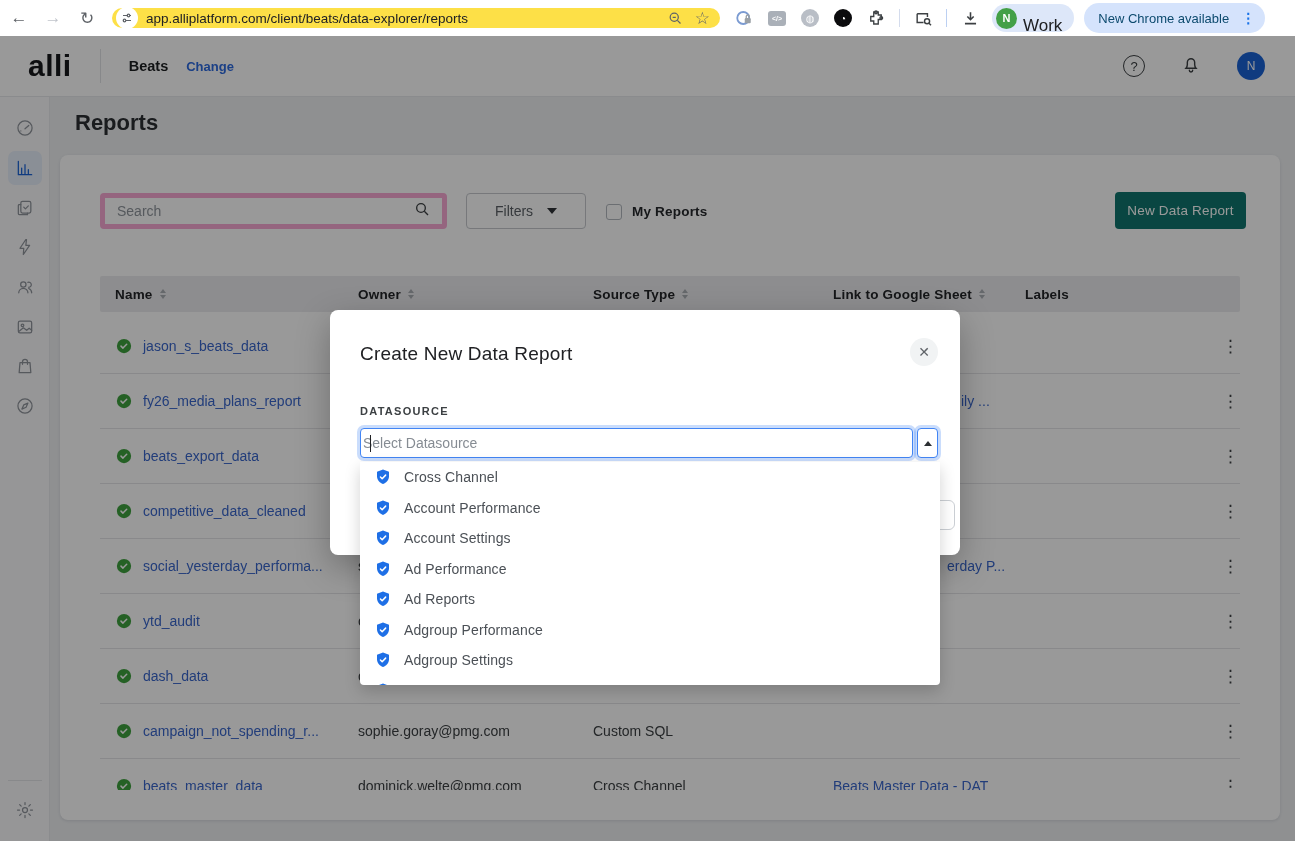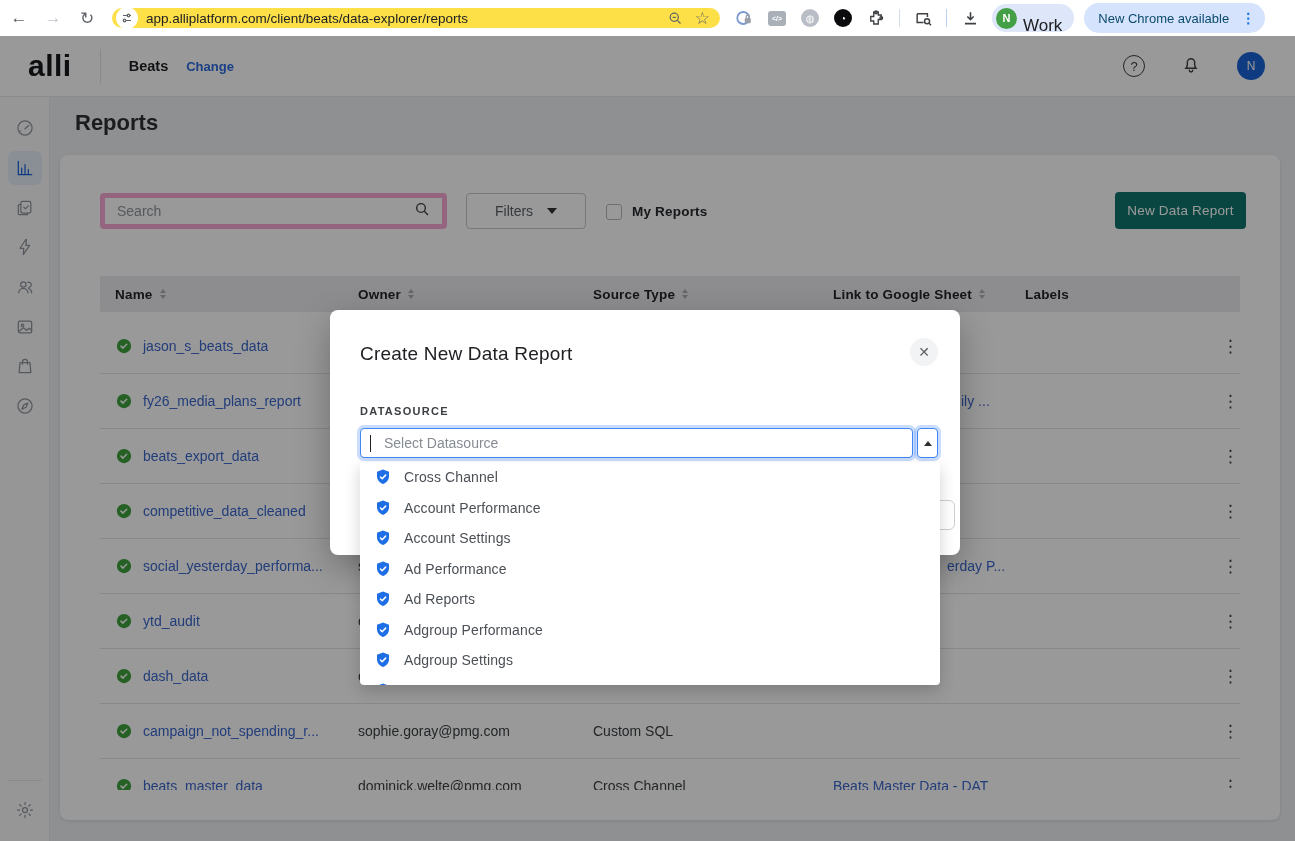--- a/index.html
+++ b/index.html
@@ -73,21 +73,21 @@
   .cell-txt { font-size:14px; color:#3c4043; white-space:nowrap; }
   .g-link { font-size:14px; color:#3a67cc; white-space:nowrap; cursor:pointer; }
   .kebab { font-size:17px; color:#3c4043; cursor:pointer; line-height:1; }
 
   
   .overlay { position:absolute; left:0; top:36px; width:1295px; height:805px; background:rgba(0,0,0,0.40); z-index:40; }
   .modal { position:absolute; left:330px; top:310px; width:630px; height:245px; background:#fff; border-radius:8px; z-index:50; box-shadow:0 12px 34px rgba(0,0,0,.28); }
   .modal-title { position:absolute; left:30px; top:33px; font-size:19px; color:#202124; font-weight:500; letter-spacing:.2px; }
   .modal-close { position:absolute; right:22px; top:28px; width:28px; height:28px; border-radius:50%; background:#f1f3f4; color:#5f6368; font-size:14px; display:flex; align-items:center; justify-content:center; cursor:pointer; }
   .field-label { position:absolute; left:30px; top:95px; font-size:11px; font-weight:700; color:#3c4043; letter-spacing:1.3px; }
-  .combo-input { position:absolute; left:30px; top:118px; width:553px; height:30px; border:1.5px solid #4285f4; border-radius:4px; background:#fff; box-shadow:0 0 0 3px rgba(66,133,244,.28); display:flex; align-items:center; padding:0 23px; }
+  .combo-input { position:absolute; left:30px; top:118px; width:553px; height:30px; border:1.5px solid #4285f4; border-radius:4px; background:#fff; box-shadow:0 0 0 3px rgba(66,133,244,.28); display:flex; align-items:center; padding:0 2px; }
   .combo-ph { font-size:14px; color:#868c93; }
   .caret-bar { position:absolute; left:9px; top:6px; width:1px; height:17px; background:#202124; }
   .combo-arrow { position:absolute; left:587px; top:118px; width:21px; height:30px; border:1.5px solid #4285f4; border-radius:4px; background:#fff; box-shadow:0 0 0 3px rgba(66,133,244,.28); display:flex; align-items:center; justify-content:center; }
   .tri-up-sm { width:0; height:0; border-left:4.5px solid transparent; border-right:4.5px solid transparent; border-bottom:5.5px solid #2b2e32; }
   .hidden-btn { position:absolute; left:450px; top:190px; width:175px; height:30px; border:1px solid #cbcfd4; border-radius:6px; background:#fff; }
 
   .dropdown { position:absolute; left:360px; top:462px; width:580px; height:223px; background:#fff; z-index:60; box-shadow:0 6px 16px rgba(0,0,0,.18); border-radius:0 0 4px 4px; overflow:hidden; }
   .dd-item { height:30.5px; display:flex; align-items:center; gap:12px; padding-left:14px; cursor:pointer; }
   .dd-label { font-size:14px; color:#4b5056; letter-spacing:.1px; }
 </style>

